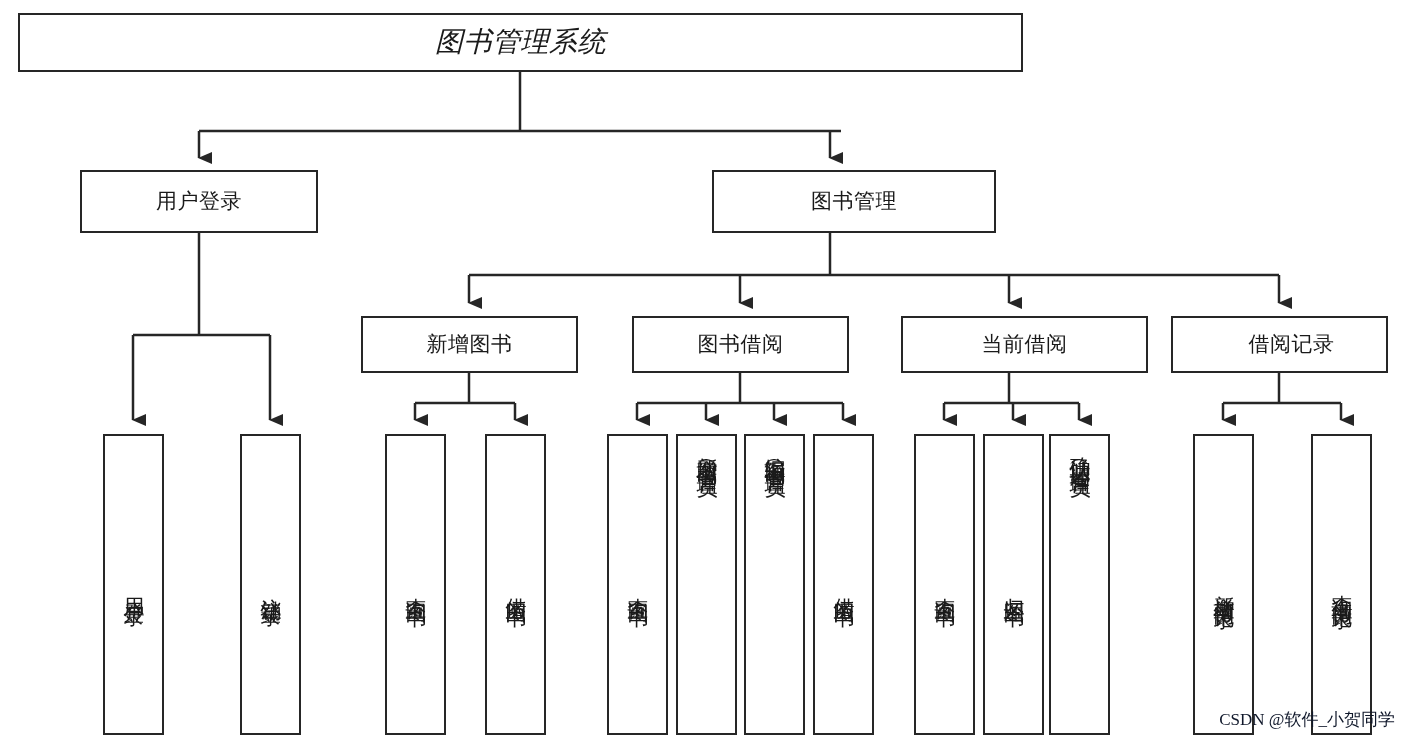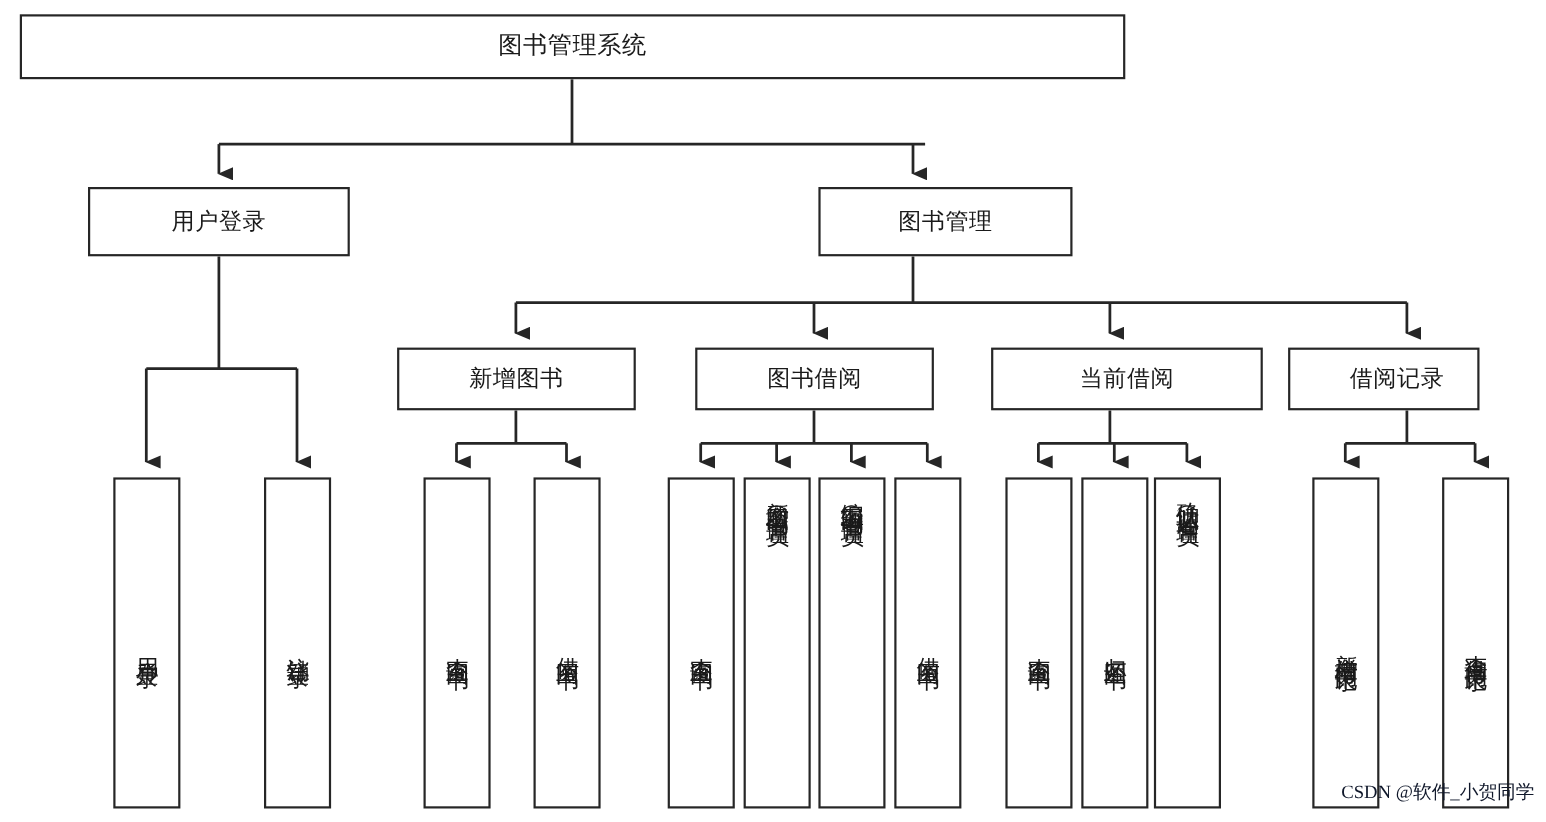--- a/index.html
+++ b/index.html
@@ -41,21 +41,22 @@
     text-align: center;
     letter-spacing: 0.5px;
   }
   
   .node.horiz .label {
     font-size: 21px;
     line-height: 1.1;
     white-space: nowrap;
   }
   .node.root .label {
-    font-size: 22px;
+    font-size: 28px;
+    font-style: italic;
   }
   
   .node.vert {
     align-items: flex-start;
     justify-content: center;
     padding-top: 4px;
   }
   .node.vert .label {
     writing-mode: vertical-rl;
     text-orientation: upright;
@@ -140,34 +141,34 @@
     </g>
   </svg>
 
   <div class="node horiz root" style="left:18px; top:13px; width:1005px; height:59px;">
     <span class="label">图书管理系统</span>
   </div>
 
   <div class="node horiz" style="left:80px; top:170px; width:238px; height:63px;">
     <span class="label">用户登录</span>
   </div>
-  <div class="node horiz" style="left:744px; top:170px; width:231px; height:63px;">
+  <div class="node horiz" style="left:712px; top:170px; width:284px; height:63px;">
     <span class="label">图书管理</span>
   </div>
 
   <div class="node horiz" style="left:361px; top:316px; width:217px; height:57px;">
     <span class="label">新增图书</span>
   </div>
   <div class="node horiz" style="left:632px; top:316px; width:217px; height:57px;">
     <span class="label">图书借阅</span>
   </div>
   <div class="node horiz" style="left:901px; top:316px; width:247px; height:57px;">
     <span class="label">当前借阅</span>
   </div>
-  <div class="node horiz" style="left:1171px; top:316px; width:174px; height:57px;padding-left:24px;">
+  <div class="node horiz" style="left:1171px; top:316px; width:217px; height:57px;padding-left:24px;">
     <span class="label">借阅记录</span>
   </div>
 
   <div class="node vert mid" style="left:103px; top:434px; width:61px; height:301px;">
     <span class="label">用户登录</span>
   </div>
   <div class="node vert mid" style="left:240px; top:434px; width:61px; height:301px;">
     <span class="label">注销登录</span>
   </div>
 

